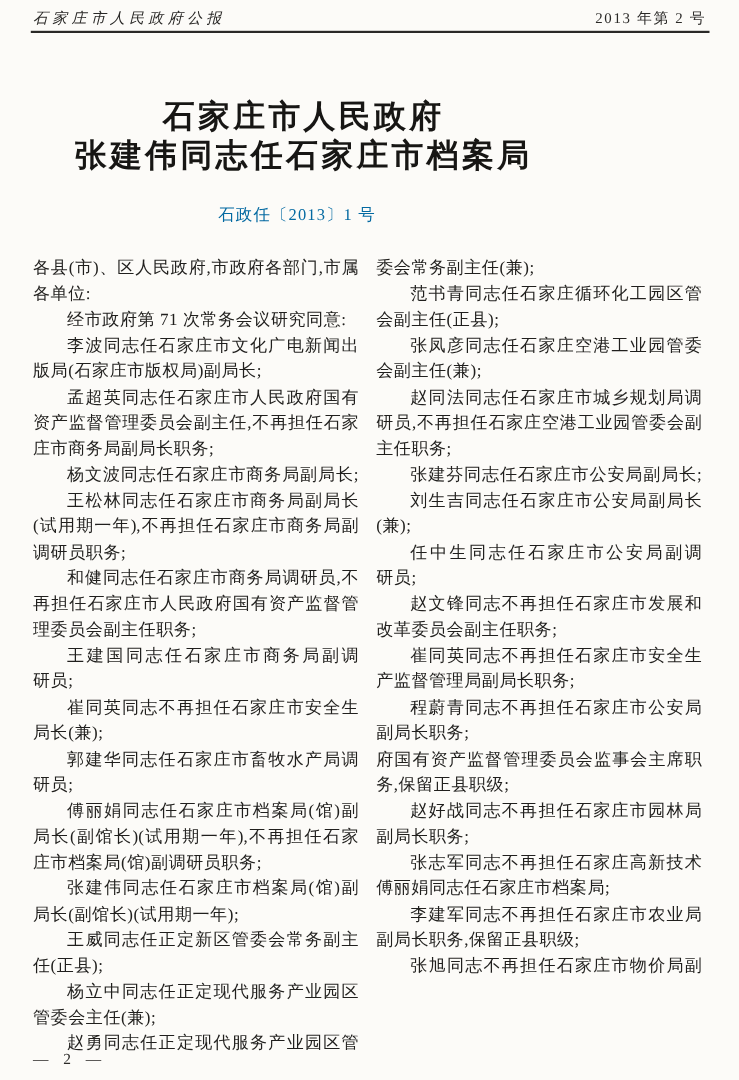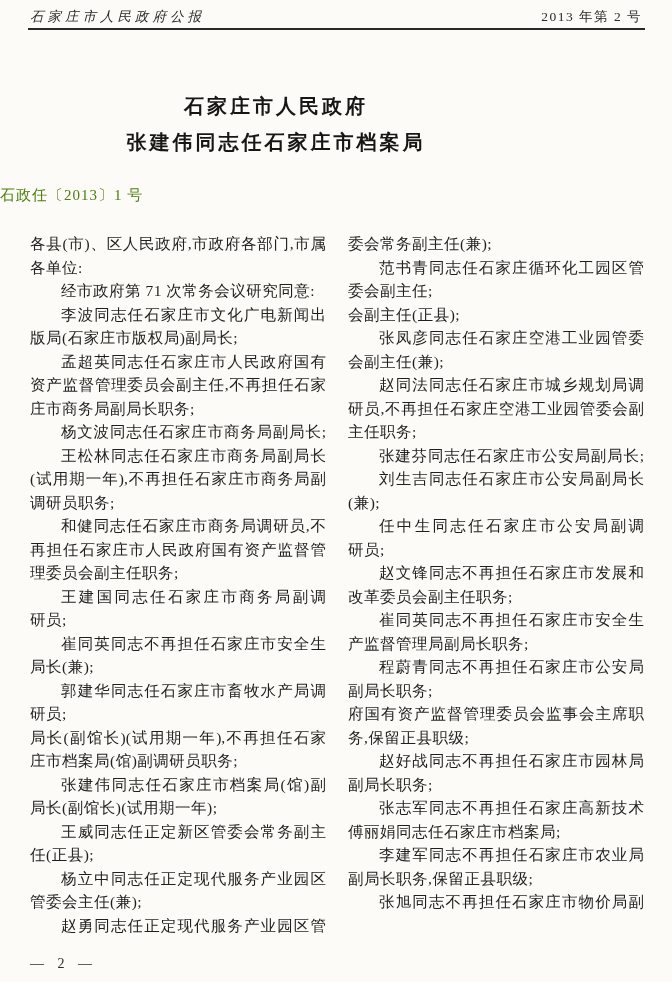--- a/index.html
+++ b/index.html
@@ -38,39 +38,40 @@
     position: absolute;
     top: 28px; left: 28px; width: 617px;
     border-top: 2px solid #2a2927;
   }
   
   .doc-title {
     position: absolute;
     top: 88px; left: 0; width: 552px;
     text-align: center;
     font-weight: bold;
-    font-size: 20px;
+    font-size: 29px;
     line-height: 36px;
     letter-spacing: 3px;
     color: #171614;
   }
   .doc-number {
     position: absolute;
     top: 186px; left: 0; width: 540px;
+    text-align: center;
     font-size: 15px;
     letter-spacing: 1px;
-    color: #4d7c0f;
+    color: #0369a1;
   }
   
   .columns {
     position: absolute;
     top: 232px; left: 30px;
     width: 614px;
     display: flex;
-    gap: 22px;
+    gap: 16px;
   }
   .col {
     width: 296px;
     font-size: 15.5px;
   }
   .line {
     height: 23.5px;
     line-height: 23.5px;
     letter-spacing: 0.5px;
     white-space: nowrap;
@@ -126,34 +127,34 @@
         <div class="line">调研员职务;</div>
         <div class="line indent just">和健同志任石家庄市商务局调研员,不</div>
         <div class="line just">再担任石家庄市人民政府国有资产监督管</div>
         <div class="line">理委员会副主任职务;</div>
         <div class="line indent just">王建国同志任石家庄市商务局副调</div>
         <div class="line">研员;</div>
         <div class="line indent just">崔同英同志不再担任石家庄市安全生</div>
         <div class="line">局长(兼);</div>
         <div class="line indent just">郭建华同志任石家庄市畜牧水产局调</div>
         <div class="line">研员;</div>
+        <div class="line indent just">傅丽娟同志任石家庄市档案局(馆)副</div>
         <div class="line just">局长(副馆长)(试用期一年),不再担任石家</div>
         <div class="line">庄市档案局(馆)副调研员职务;</div>
         <div class="line indent just">张建伟同志任石家庄市档案局(馆)副</div>
         <div class="line">局长(副馆长)(试用期一年);</div>
         <div class="line indent just">王威同志任正定新区管委会常务副主</div>
         <div class="line">任(正县);</div>
         <div class="line indent just">杨立中同志任正定现代服务产业园区</div>
         <div class="line">管委会主任(兼);</div>
         <div class="line indent just">赵勇同志任正定现代服务产业园区管</div>
       </div>
     <div class="col">
         <div class="line">委会常务副主任(兼);</div>
         <div class="line indent just">范书青同志任石家庄循环化工园区管</div>
-        <div class="line">委会副主任;</div>
         <div class="line">会副主任(正县);</div>
         <div class="line indent just">张凤彦同志任石家庄空港工业园管委</div>
         <div class="line">会副主任(兼);</div>
         <div class="line indent just">赵同法同志任石家庄市城乡规划局调</div>
         <div class="line just">研员,不再担任石家庄空港工业园管委会副</div>
         <div class="line">主任职务;</div>
         <div class="line indent just">张建芬同志任石家庄市公安局副局长;</div>
         <div class="line indent just">刘生吉同志任石家庄市公安局副局长</div>
         <div class="line">(兼);</div>
         <div class="line indent just">任中生同志任石家庄市公安局副调</div>

